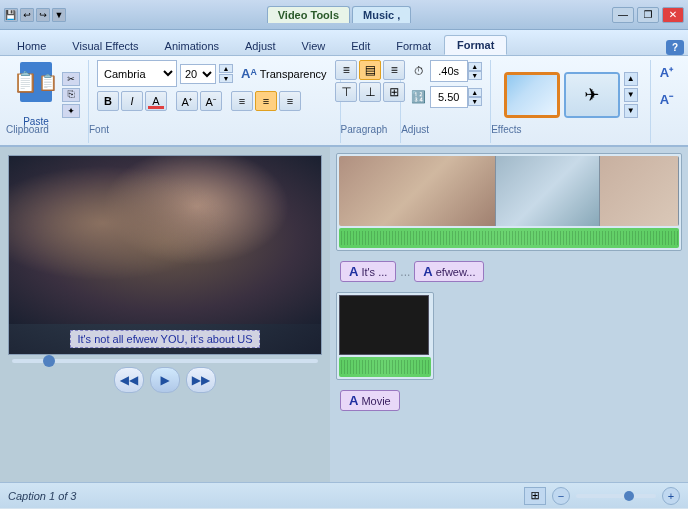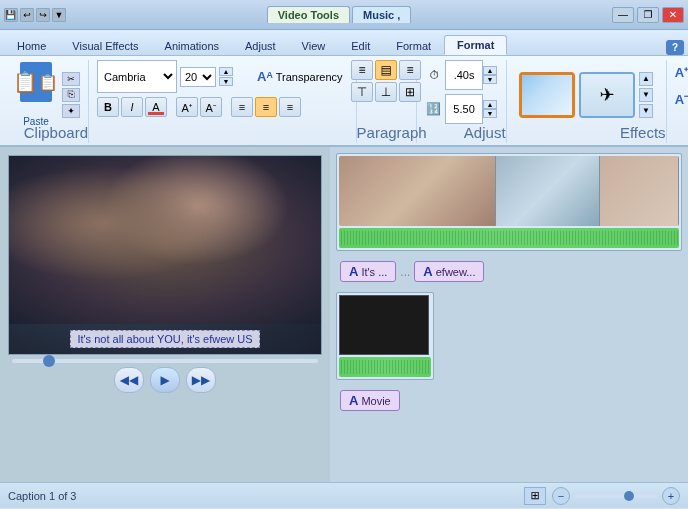--- a/index.html
+++ b/index.html
@@ -71,26 +71,26 @@
     .ribbon-group {
       display: flex;
       flex-direction: column;
       align-items: center;
       border-right: 1px solid #c0d8f0;
       padding: 0 8px;
       position: relative;
     }
     .ribbon-group:last-child { border-right: none; }
     .ribbon-group-label {
-      font-size: 15px;
+      font-size: 10px;
       color: #5070a0;
       position: absolute;
-      bottom: 2px;
+      bottom: 8px;
       width: 100%;
-      text-align: right;
+      text-align: left;
     }
     .ribbon-group-content { display: flex; align-items: center; gap: 4px; flex: 1; padding-bottom: 14px; }
 
     
     .paste-btn {
       display: flex;
       flex-direction: column;
       align-items: center;
       cursor: pointer;
       padding: 2px 6px;
@@ -99,34 +99,34 @@
     .paste-icon::before { content: '📋'; font-size: 20px; }
     .paste-label { font-size: 10px; color: #2050a0; margin-top: 14px; }
 
     
     .clipboard-icons { display: flex; flex-direction: column; gap: 2px; }
     .clip-icon { width: 18px; height: 14px; background: #d0d8f0; border: 1px solid #a0b8d8; display: flex; align-items: center; justify-content: center; font-size: 9px; cursor: pointer; }
 
     
     .font-row1 { display: flex; gap: 3px; align-items: center; margin-bottom: 2px; }
     .font-row2 { display: flex; gap: 2px; align-items: center; }
-    .font-select { width: 80px; height: 33px; font-size: 11px; border: 1px solid #a0b8d8; background: white; padding: 0 2px; }
+    .font-select { width: 80px; height: 27px; font-size: 11px; border: 1px solid #a0b8d8; background: white; padding: 0 2px; }
     .font-size-select { width: 36px; height: 20px; font-size: 11px; border: 1px solid #a0b8d8; background: white; }
     .font-btn { width: 22px; height: 20px; background: linear-gradient(to bottom, #e8f0f8, #d0e0f0); border: 1px solid #a0b8d8; font-size: 11px; cursor: pointer; display: flex; align-items: center; justify-content: center; border-radius: 2px; }
     .font-btn.bold { font-weight: bold; }
     .font-btn.italic { font-style: italic; }
-    .transparency-btn { display: flex; align-items: center; gap: 3px; font-size: 11px; cursor: pointer; padding: 0 4px; height: 20px; border: 1px solid transparent; margin-left: 16px; }
+    .transparency-btn { display: flex; align-items: center; gap: 3px; font-size: 11px; cursor: pointer; padding: 0 4px; height: 20px; border: 1px solid transparent; }
 
     
     .para-row { display: flex; gap: 2px; }
     .para-btn { width: 22px; height: 20px; background: linear-gradient(to bottom, #e8f0f8, #d0e0f0); border: 1px solid #a0b8d8; font-size: 12px; cursor: pointer; display: flex; align-items: center; justify-content: center; border-radius: 2px; }
     .para-btn.active { background: #ffd080; border-color: #e0a020; }
     .adjust-row { display: flex; align-items: center; gap: 2px; }
     .adjust-spinbox { display: flex; align-items: center; }
-    .adjust-input { width: 38px; height: 30px; font-size: 11px; border: 1px solid #a0b8d8; text-align: center; background: white; }
+    .adjust-input { width: 38px; height: 22px; font-size: 11px; border: 1px solid #a0b8d8; text-align: center; background: white; }
     .adjust-arrows { display: flex; flex-direction: column; }
     .adjust-arrow { width: 14px; height: 9px; background: #d8e8f8; border: 1px solid #a0b8d8; font-size: 7px; display: flex; align-items: center; justify-content: center; cursor: pointer; }
     .adjust-icon { width: 18px; height: 18px; display: flex; align-items: center; justify-content: center; font-size: 12px; }
     .effects-scroll { display: flex; flex-direction: column; gap: 2px; }
     .eff-scroll-btn { width: 14px; height: 14px; background: #d0e4f8; border: 1px solid #a0b8d8; display: flex; align-items: center; justify-content: center; font-size: 8px; cursor: pointer; }
     .text-group-col { display: flex; flex-direction: column; gap: 3px; padding-bottom: 14px; }
 
     
     .main-area {
       display: flex;
@@ -286,21 +286,21 @@
     .statusbar {
       background: linear-gradient(to bottom, #d0e4f4, #c0d8ec);
       height: 26px;
       display: flex;
       align-items: center;
       padding: 0 8px;
       border-top: 1px solid #a0bcd8;
       gap: 8px;
       justify-content: space-between;
     }
-    .status-text { font-size: 11px; color: #2a4060; }
+    .status-text { font-size: 11px; color: #2a4060; font-style: italic; }
     .status-right { display: flex; align-items: center; gap: 6px; }
     .zoom-btn { width: 18px; height: 18px; background: #c0d8f0; border: 1px solid #90b0d0; border-radius: 50%; display: flex; align-items: center; justify-content: center; font-size: 11px; cursor: pointer; color: #2050a0; }
     .zoom-slider { width: 80px; height: 4px; background: #d0e0f0; border-radius: 2px; position: relative; cursor: pointer; }
     .zoom-slider-thumb { width: 10px; height: 10px; background: #5080c0; border-radius: 50%; position: absolute; top: -3px; left: 60%; }
     .screen-btn { width: 22px; height: 18px; background: #c0d8f0; border: 1px solid #90b0d0; display: flex; align-items: center; justify-content: center; font-size: 11px; cursor: pointer; }
     .font-group-inner { display: flex; flex-direction: column; gap: 2px; padding-bottom: 14px; }
 
     
     .effect-box {
       width: 56px; height: 46px;
@@ -406,20 +406,21 @@
         </div>
         <div style="width:1px;background:#c0d0e0;margin:0 2px;"></div>
         <div class="font-btn">A⁺</div>
         <div class="font-btn">A⁻</div>
         <div style="width:1px;background:#c0d0e0;margin:0 2px;"></div>
         <div class="font-btn">≡</div>
         <div class="font-btn" style="background:#ffd080;border-color:#e0a020;">≡</div>
         <div class="font-btn">≡</div>
       </div>
     </div>
+    <div class="ribbon-group-label">Font</div>
   </div>
 
   <div class="ribbon-group" style="min-width:60px;">
     <div class="ribbon-group-content" style="align-items:flex-start;flex-direction:column;gap:2px;">
       <div class="para-row">
         <div class="para-btn">≡</div>
         <div class="para-btn active">▤</div>
         <div class="para-btn">≡</div>
       </div>
       <div class="para-row">
@@ -484,21 +485,21 @@
   </div>
 
 </div>
 
 <div class="main-area">
 
   <div class="left-panel">
     <div class="video-preview">
       <div class="video-image-sim"></div>
       <div class="video-bg">
-        <div class="video-caption-box">It's not all about YOU, it's efwew US</div>
+        <div class="video-caption-box">It's not all efwew YOU, it's about US</div>
       </div>
     </div>
     <div class="seek-bar-container">
       <div class="seek-bar">
         <div class="seek-thumb"></div>
       </div>
     </div>
     <div class="controls-row">
       <div class="ctrl-btn">◀◀</div>
       <div class="ctrl-btn ctrl-btn-play">▶</div>

